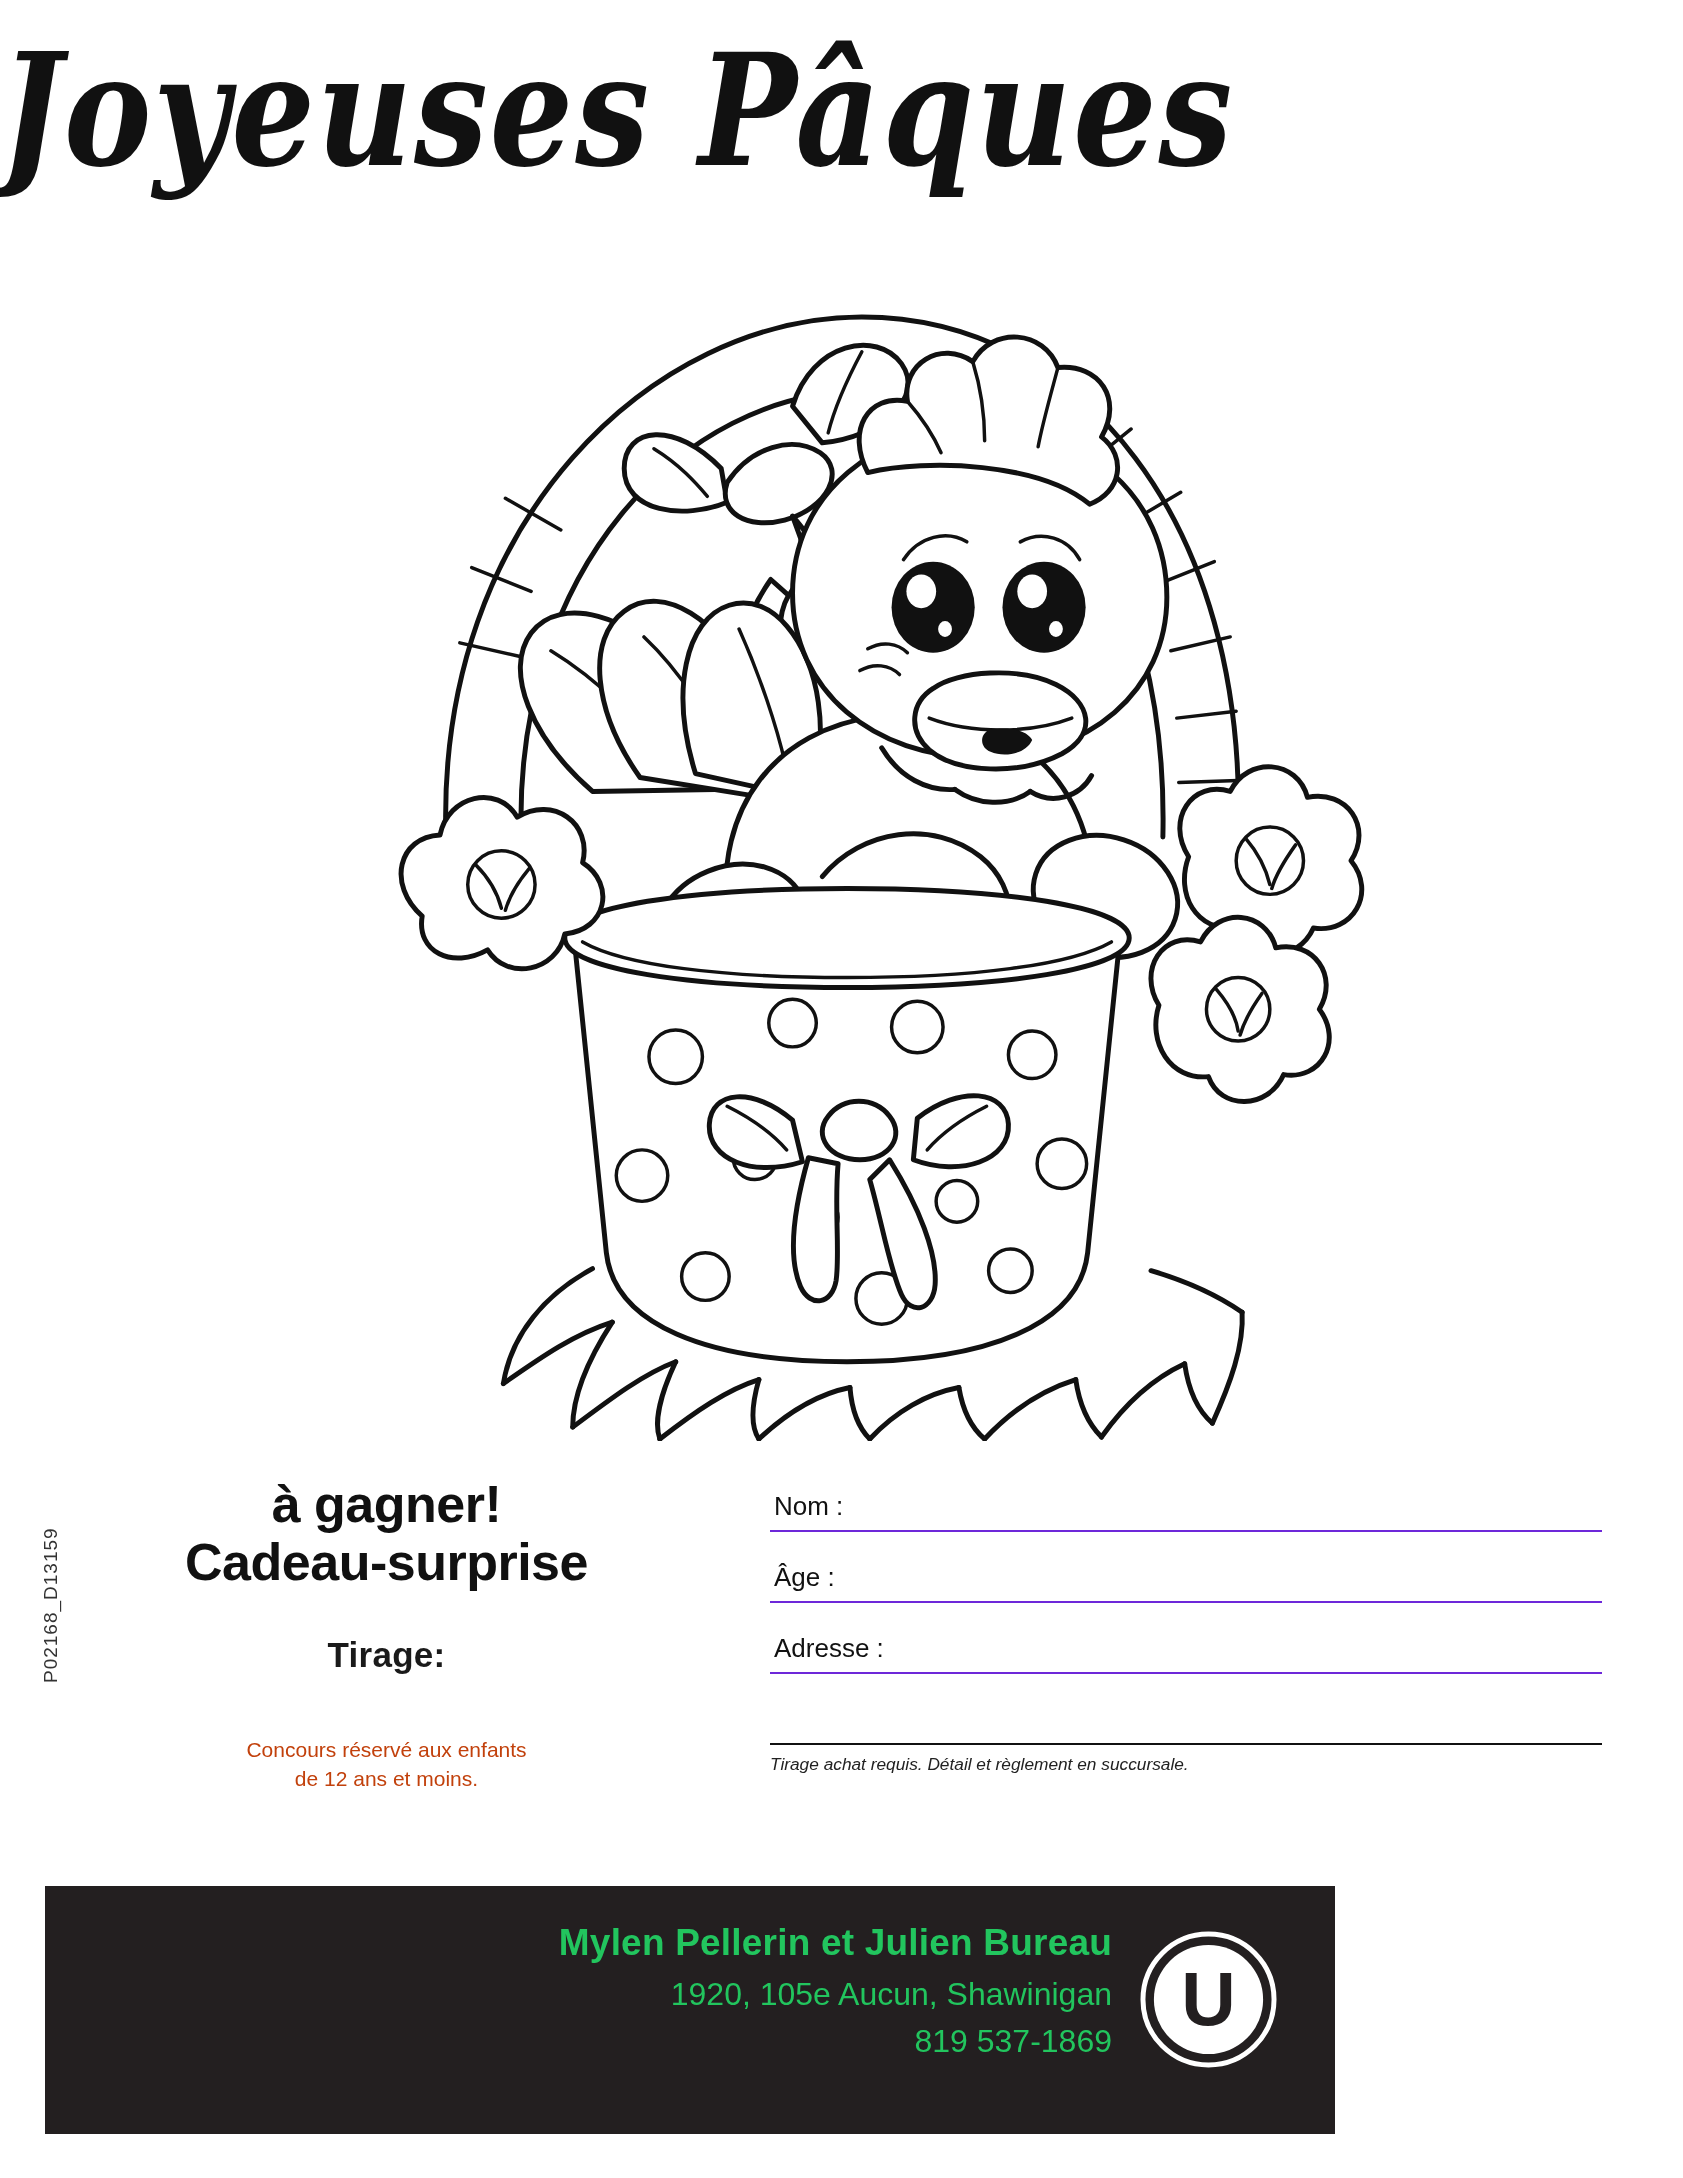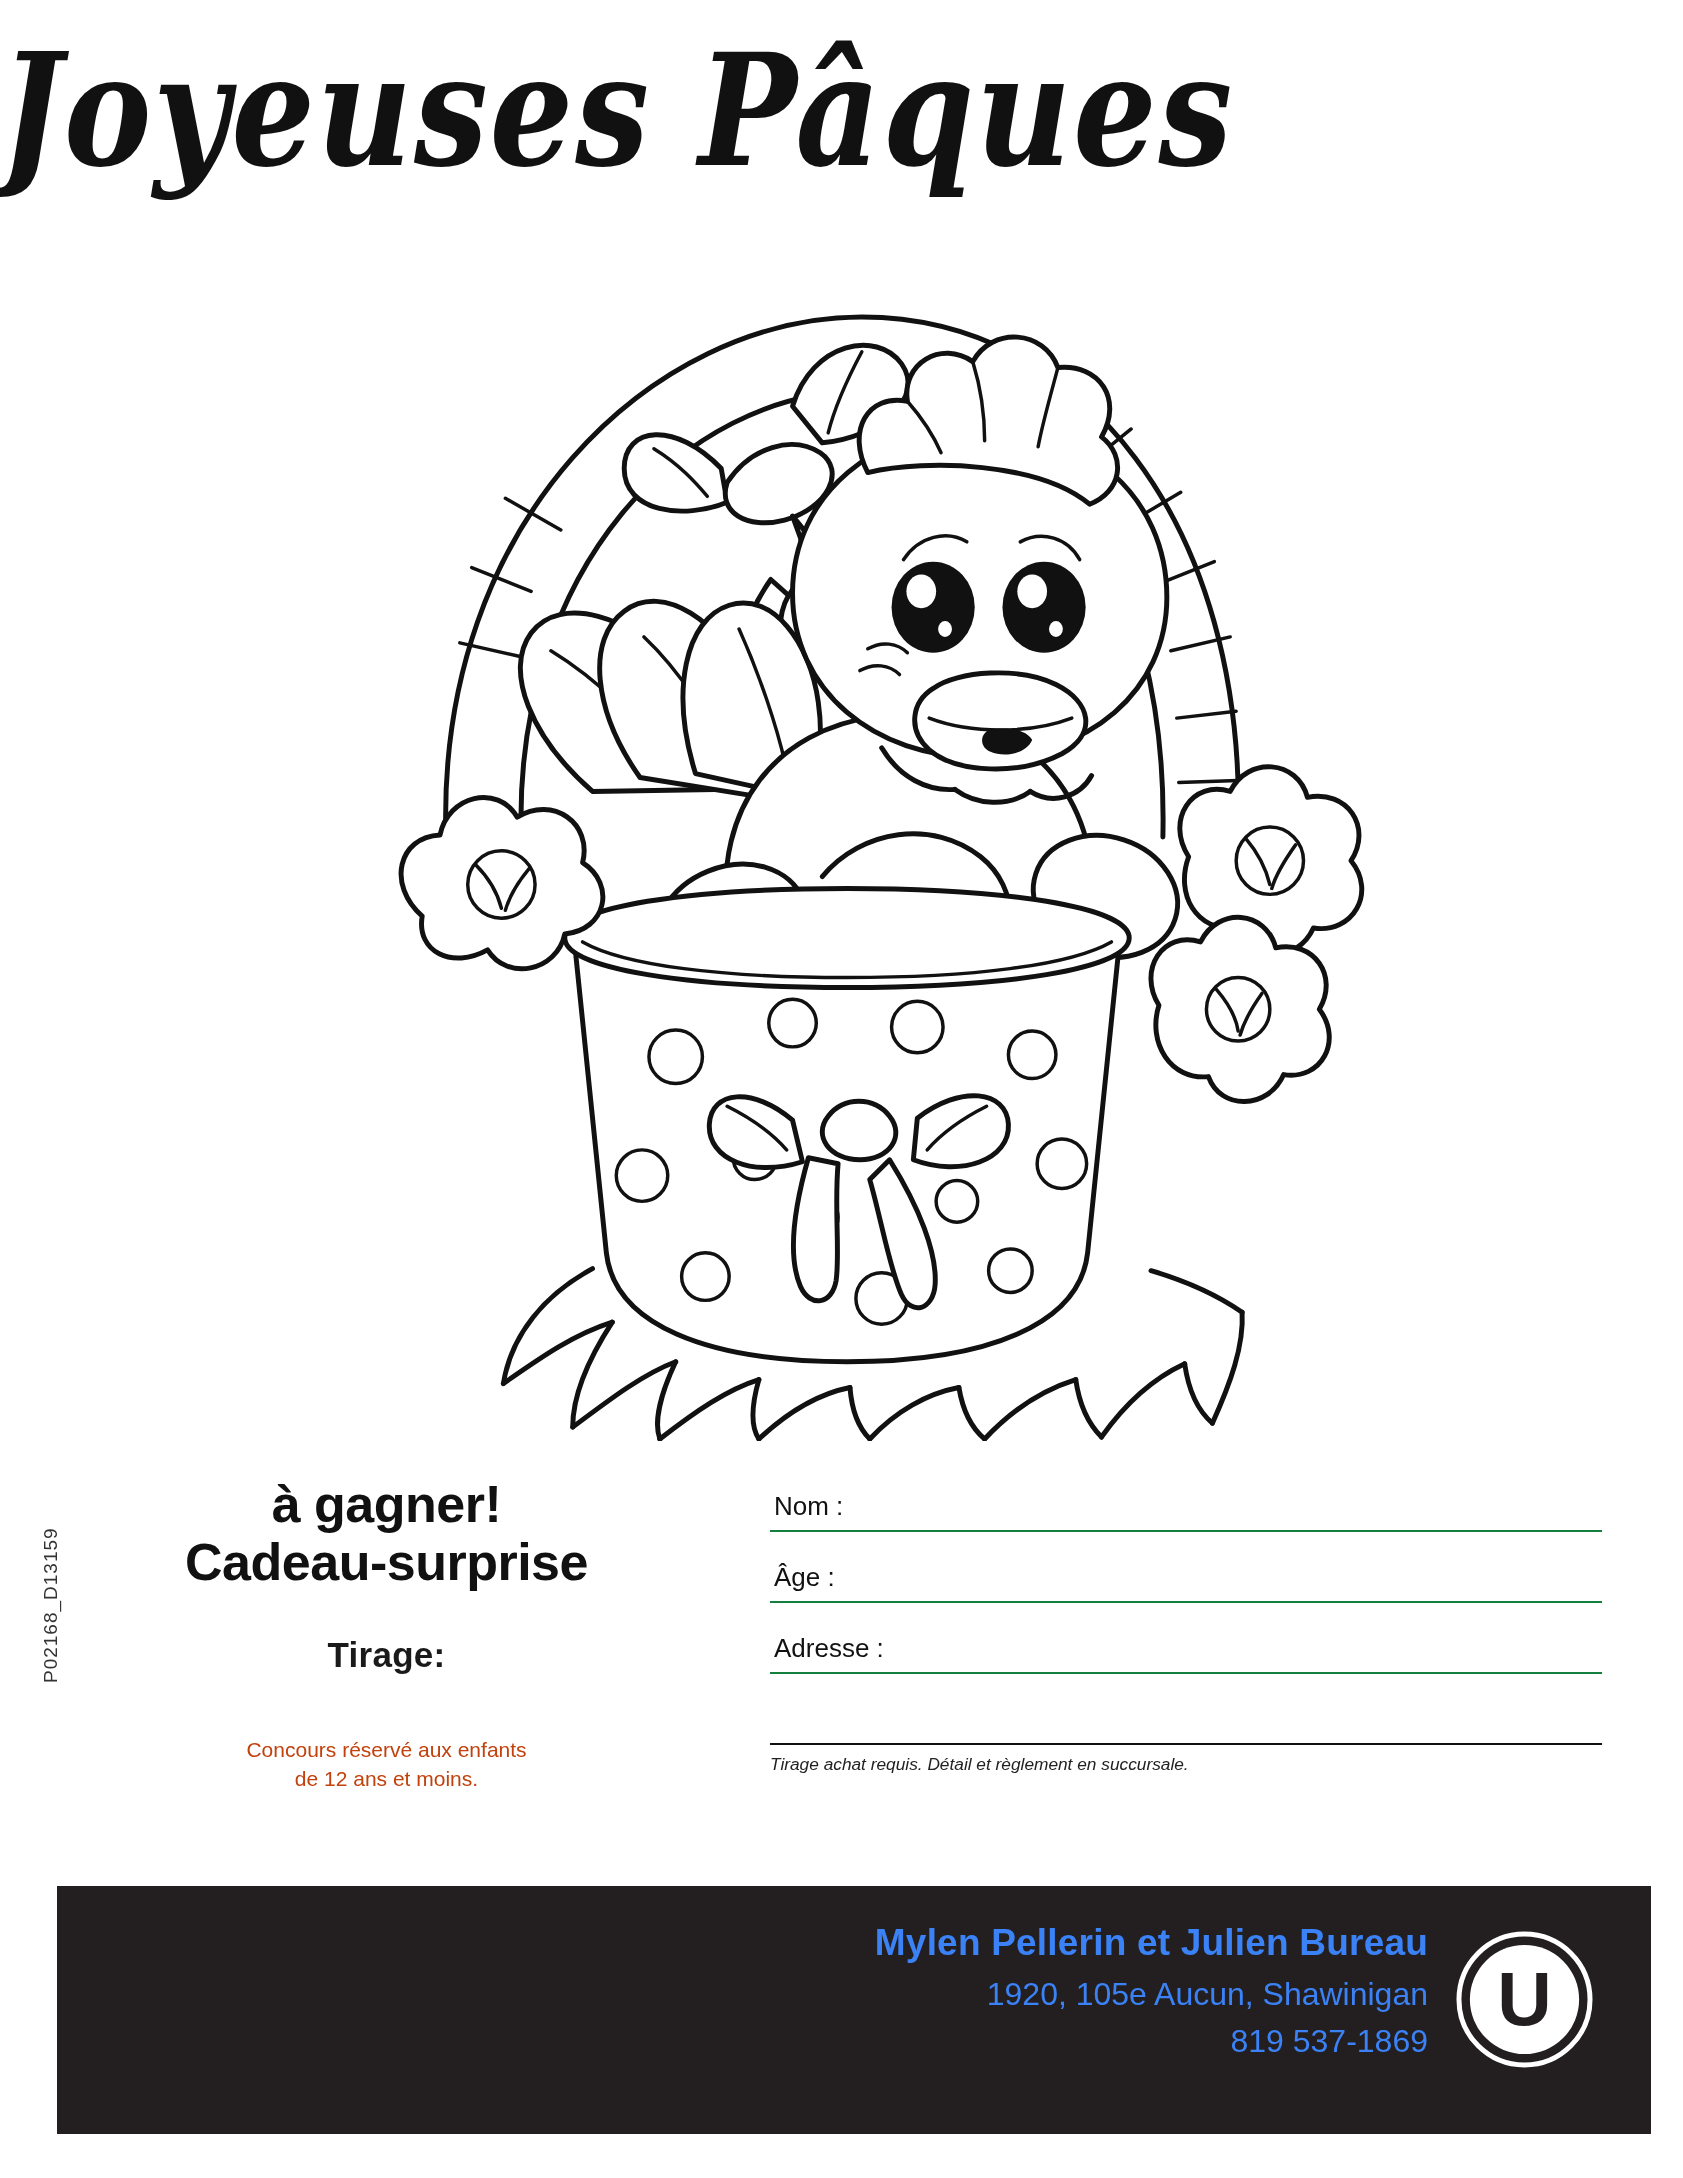--- a/index.html
+++ b/index.html
@@ -87,21 +87,21 @@
 
   .right-col {
     position: absolute;
     left: 770px;
     top: 6px;
     width: 832px;
   }
   .field {
     position: relative;
     height: 69px;
-    border-bottom: 2px solid #15803d;
+    border-bottom: 2px solid #6d28d9;
   }
   .field .lbl {
     position: absolute;
     left: 4px;
     bottom: 8px;
     font-size: 26px;
     color: #111;
   }
   .field.blank { border-bottom: 2px solid #111; }
   .disclaimer {
@@ -122,25 +122,24 @@
     transform: rotate(-90deg);
     transform-origin: left top;
     white-space: nowrap;
   }
 
   
   .footer {
     position: absolute;
     left: 45px;
     top: 1886px;
-    width: 1594px;
+    width: 1290px;
     height: 248px;
     background: #231f20;
-    color: #3b82f6;
-    margin-left: 12px;
+    color: #22c55e;
   }
   .footer-text {
     position: absolute;
     right: 223px;
     top: 36px;
     text-align: right;
   }
   .f-name {
     font-weight: 700;
     font-size: 37px;

